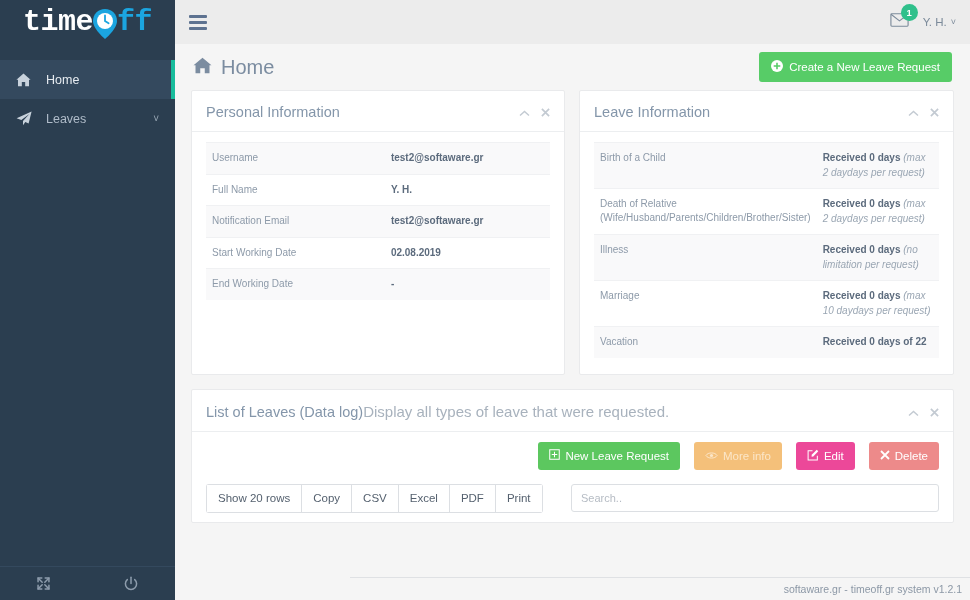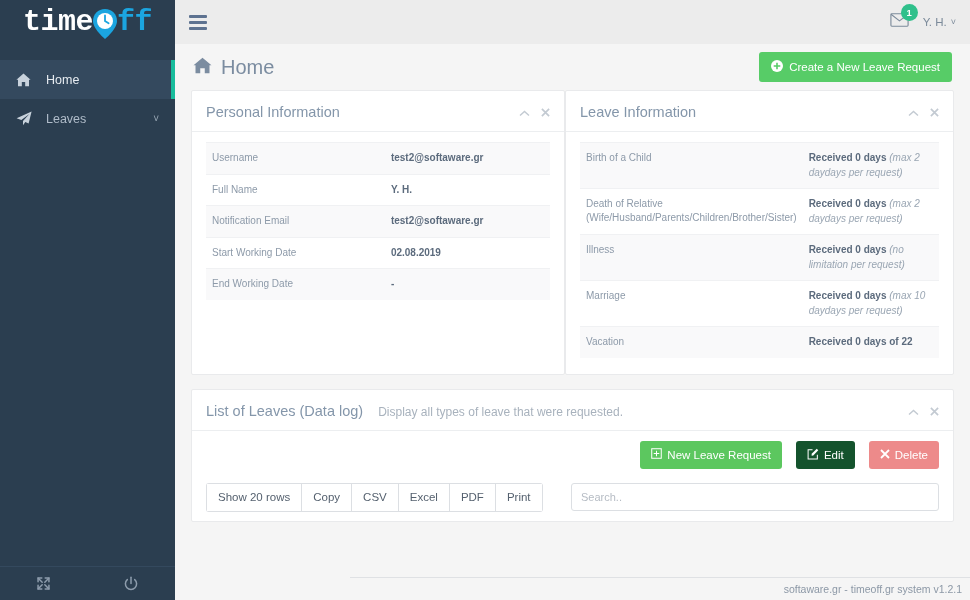--- a/index.html
+++ b/index.html
@@ -119,34 +119,34 @@
     margin-left: auto;
     background: #57cc67; border: none; border-radius: 3px;
     color: #fff; font-size: 11.5px;
     padding: 8px 12px;
     display: flex; align-items: center; gap: 6px;
     cursor: pointer;
     font-family: "Liberation Sans", sans-serif;
   }
 
   
-  .row { display: flex; }
+  .row { display: flex; gap: 14px; }
   .panel {
     background: #fff;
     border: 1px solid #e9eaec;
     border-radius: 2px;
   }
   .panel-head {
     display: flex; align-items: baseline;
     padding: 13px 14px 11px 14px;
     border-bottom: 1px solid #eceef0;
     margin: 0 0 0 0;
   }
   .panel-title { font-size: 14.5px; color: #8496aa; font-weight: normal; }
-  .panel-sub { font-size: 12px; color: #a8b2bd; margin-left: 15px; }
+  .panel-sub { font-size: 15px; color: #a8b2bd; margin-left: 0; }
   .panel-tools { margin-left: auto; display: flex; align-items: center; gap: 11px; color: #c3cad2; }
   .panel-tools .tool { cursor: pointer; font-size: 12px; line-height: 1; }
   .panel-body { padding: 10px 14px 16px 14px; }
 
   
   table.info { width: 100%; border-collapse: collapse; }
   table.info tr td {
     padding: 8px 6px;
     font-size: 10px;
     vertical-align: top;
@@ -171,21 +171,21 @@
     border: none; border-radius: 3px;
     font-size: 11.5px; color: #fff;
     padding: 7px 11px;
     display: inline-flex; align-items: center; gap: 5px;
     cursor: pointer;
     font-family: "Liberation Sans", sans-serif;
     white-space: nowrap;
   }
   .btn-green { background: #5cc75f; }
   .btn-orange { background: #f4c07a; color: #fbe6c8; }
-  .btn-blue { background: #14532d; }
+  .btn-blue { background: #ec4899; }
   .btn-red { background: #ed8a8a; }
 
   .table-controls {
     display: flex; align-items: center;
     padding: 6px 0 9px 0;
   }
   .btn-group { display: flex; border-radius: 3px; overflow: hidden; }
   .btn-group .gbtn {
     background: #fff;
     border: 1px solid #dcdfe3;
@@ -447,20 +447,29 @@
             <button class="btn btn-green">
               <span>
                 <svg width="11" height="11" viewBox="0 0 12 12" fill="none" stroke="#fff" stroke-width="1.1">
                     <rect x="0.8" y="0.8" width="10.4" height="10.4"></rect>
                     <path d="M6 3 L6 9 M3 6 L9 6"></path>
                   </svg>
               </span>
               <span>New Leave Request</span>
             </button>
 
+            <button class="btn btn-orange">
+              <span>
+                <svg width="13" height="9" viewBox="0 0 14 10" fill="none" stroke="#fbe6c8" stroke-width="1.1">
+                    <path d="M0.8 5 C3 1.2 11 1.2 13.2 5 C11 8.8 3 8.8 0.8 5 Z"></path>
+                    <circle cx="7" cy="5" r="1.8" fill="#fbe6c8" stroke="none"></circle>
+                  </svg>
+              </span>
+              <span>More info</span>
+            </button>
 
             <button class="btn btn-blue">
               <span>
                 <svg width="12" height="12" viewBox="0 0 13 13" fill="none" stroke="#fff" stroke-width="1.1">
                     <path d="M11.2 7.2 L11.2 11.8 L1.2 11.8 L1.2 1.8 L6 1.8"></path>
                     <path d="M5 8.4 L5.1 6.3 L10.6 0.9 L12.2 2.5 L6.8 8 Z" fill="#fff" stroke="none"></path>
                   </svg>
               </span>
               <span>Edit</span>
             </button>

